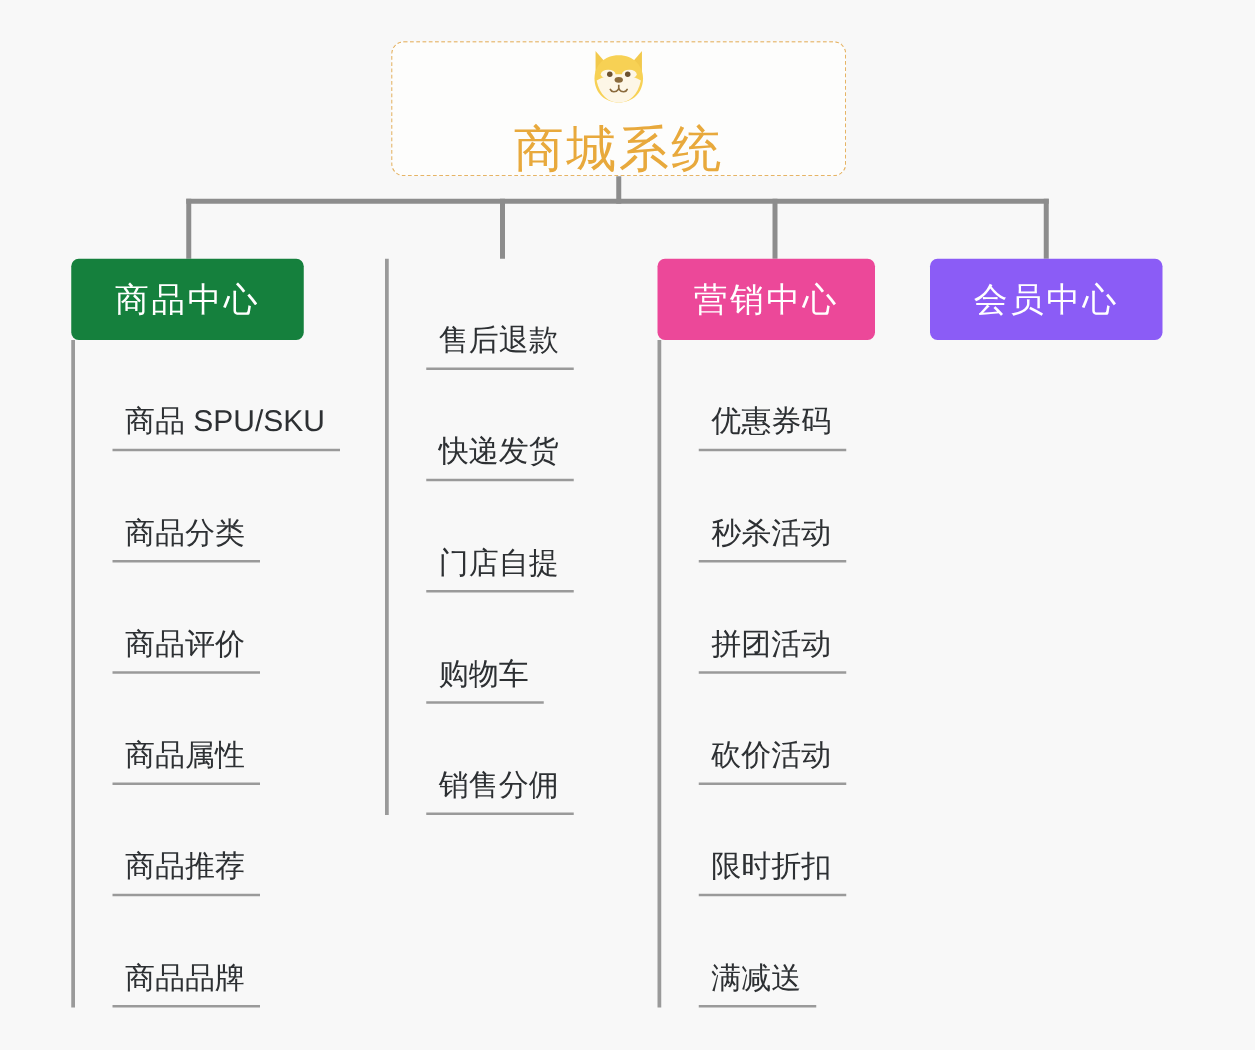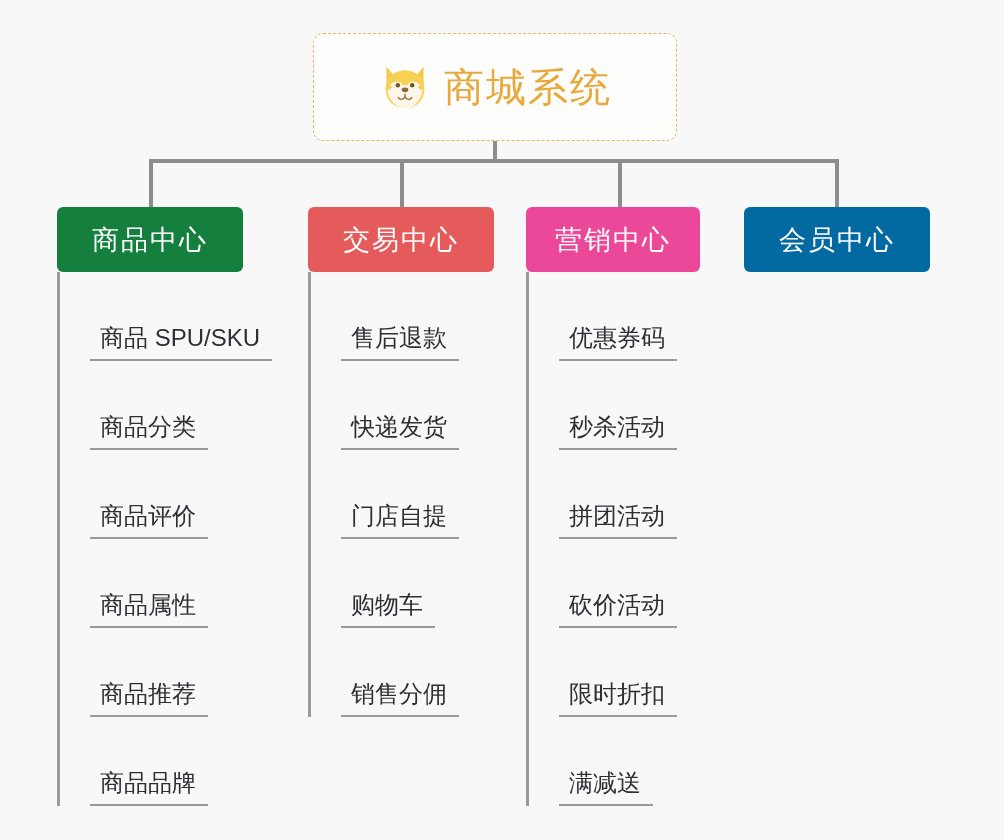--- a/index.html
+++ b/index.html
@@ -29,20 +29,21 @@
     width: 364px;
     height: 108px;
     background: #fdfdfc;
     border: 1px dashed #e6b465;
     border-radius: 10px;
     box-sizing: border-box;
     display: flex;
     align-items: center;
     justify-content: center;
     gap: 12px;
+    flex-direction: column;
   }
   .root-icon {
     width: 54px;
     height: 54px;
     flex: 0 0 auto;
     display: block;
   }
   .root-title {
     font-size: 40px;
     color: #e8a93c;
@@ -163,23 +164,20 @@
       <div class="leaf">
           <span class="leaf-text">商品推荐</span>
         </div>
       <div class="leaf">
           <span class="leaf-text">商品品牌</span>
         </div>
     </div>
   </div>
 
   <div class="column" style="left:308px;">
-    <div class="cat-box" style="width: 186px; background: rgb(229, 90, 90);">
-      <span>交易中心</span>
-    </div>
     <div class="col-body">
       <div class="leaf">
           <span class="leaf-text">售后退款</span>
         </div>
       <div class="leaf">
           <span class="leaf-text">快递发货</span>
         </div>
       <div class="leaf">
           <span class="leaf-text">门店自提</span>
         </div>
@@ -212,18 +210,18 @@
       <div class="leaf">
           <span class="leaf-text">限时折扣</span>
         </div>
       <div class="leaf">
           <span class="leaf-text">满减送</span>
         </div>
     </div>
   </div>
 
   <div class="column" style="left:744px;">
-    <div class="cat-box" style="width: 186px; background: #0369a1;">
+    <div class="cat-box" style="width: 186px; background: #8b5cf6;">
       <span>会员中心</span>
     </div>
   </div>
 
 </div>
 
 </body></html>

